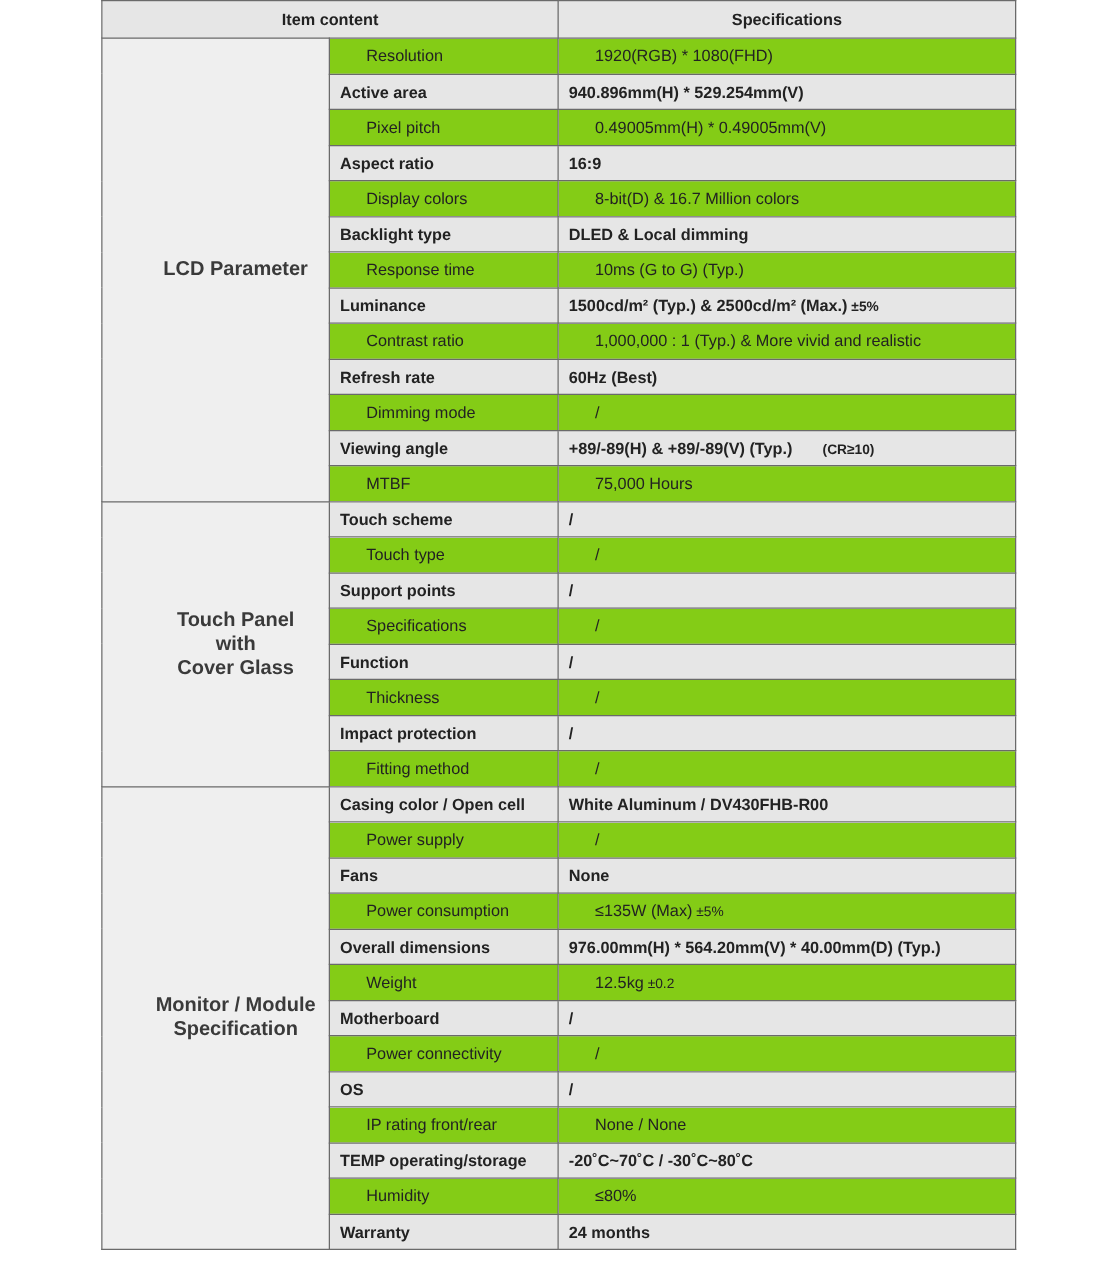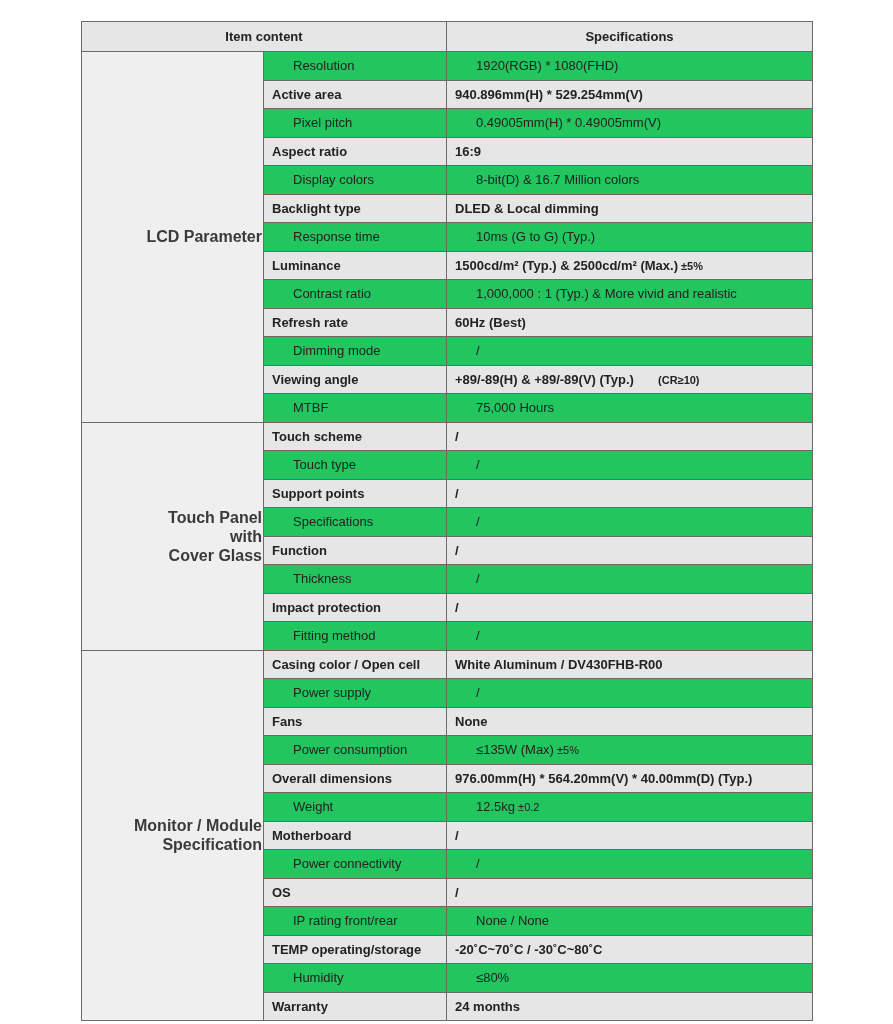--- a/index.html
+++ b/index.html
@@ -1,33 +1,33 @@
 <!DOCTYPE html>
 <html><head>
 <meta charset="utf-8">
 <style>
   html, body { margin: 0; padding: 0; background: #ffffff; }
   body { width: 893px; height: 1024px; position: relative; font-family: "Liberation Sans", sans-serif; color: #222; }
   table.spec {
-    position: absolute; left: 81px; top: 21px; width: 731px;
+    position: absolute; left: 81px; top: 0; width: 731px;
     border-collapse: collapse; table-layout: fixed;
     font-size: 13px;
   }
   table.spec th, table.spec td { border: 1px solid #6a6a6a; }
   table.spec th {
     background: #e6e6e6; height: 27px; font-weight: bold; font-size: 13px; color: #222; text-align: center;
   }
   col.c1 { width: 182px; } col.c2 { width: 183px; } col.c3 { width: 366px; }
   td.section {
-    background: #efefef; text-align: right; vertical-align: middle;
+    background: #efefef; text-align: center; vertical-align: middle;
     font-weight: bold; font-size: 16px; color: #3a3a3a; line-height: 19px; padding-left: 33px;
   }
   td.item, td.val { height: 27.5px; padding: 0 0 0 8px; white-space: nowrap; overflow: hidden; color: #222; }
   tr.g td.item, tr.g td.val { background: #e6e6e6; font-weight: bold; }
-  tr.w td.item, tr.w td.val { background: #22c55e; padding-left: 29px; }
+  tr.w td.item, tr.w td.val { background: #84cc16; padding-left: 29px; }
   .small { font-size: 11px; }
 </style>
 </head>
 <body>
 
 <table class="spec">
   <colgroup>
       <col class="c1">
       <col class="c2">
       <col class="c3">

